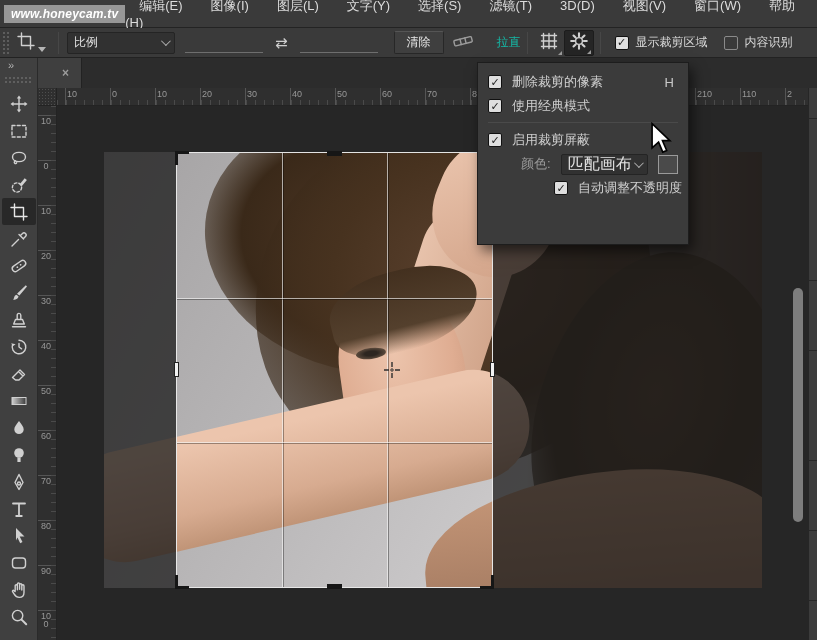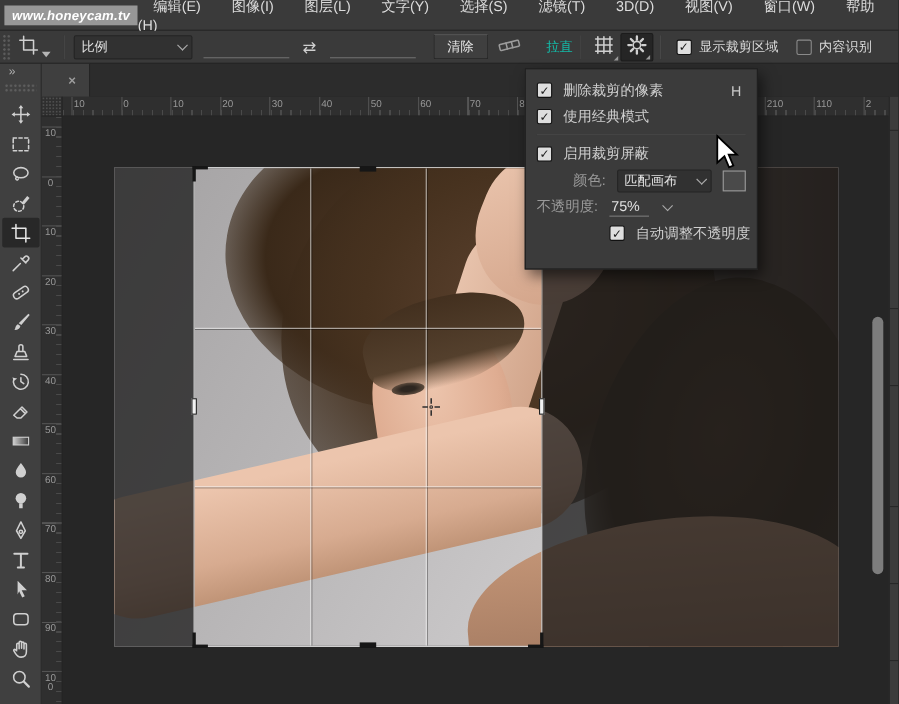--- a/index.html
+++ b/index.html
@@ -127,21 +127,21 @@
   .dock-strip .seg{position:absolute;left:0;width:100%;height:1px;background:#272727;}
   
   .panel{position:absolute;left:477px;top:62px;width:212px;height:183px;background:#3b3b3b;
     border:1px solid #1d1d1d;box-shadow:4px 6px 12px rgba(0,0,0,.55);font-size:13px;color:#cfcfcf;
     padding:7px 10px 6px 10px;display:flex;flex-direction:column;}
   .prow{display:flex;align-items:center;gap:10px;height:24px;white-space:nowrap;}
   .prow .short{margin-left:auto;color:#c9c9c9;padding-right:4px;}
   .pdivider{height:1px;background:#2d2d2d;border-bottom:1px solid #4a4a4a;margin:4px 0 5px 0;}
   .prow.indent1{padding-left:33px;}
   .plabel{color:#9a9a9a;}
-  .color-select{width:92px;height:21px;font-size:12px;}
+  .color-select{width:92px;height:21px;font-size:16px;}
   .swatch{width:22px;height:19px;background:#4a4a4a;border:1px solid #9a9a9a;}
   .opacity-val{color:#e0e0e0;border-bottom:1px solid #7a7a7a;padding:0 8px 1px 2px;}
   .prow .chev{margin-left:2px;}
   .prow.auto{padding-left:66px;}
   
   .cursor{position:absolute;left:648px;top:122px;}
   svg .st{stroke:#d0d0d0;stroke-width:1.4;fill:none;stroke-linecap:round;stroke-linejoin:round;}
   svg .fl{fill:#d0d0d0;stroke:none;}
 </style>
 </head>
@@ -467,25 +467,20 @@
       <span>启用裁剪屏蔽</span>
     </div>
     <div class="prow indent1">
       <span class="plabel">颜色:</span>
       <div class="select color-select">
         <span>匹配画布</span>
         <span class="chev"></span>
       </div>
       <div class="swatch"></div>
     </div>
-    <div class="prow">
-      <span class="plabel">不透明度:</span>
-      <span class="opacity-val">75%</span>
-      <span class="chev"></span>
-    </div>
     <div class="prow auto">
       <span class="cb on">✓</span>
       <span>自动调整不透明度</span>
     </div>
   </div>
 
   <div class="cursor">
     <svg width="26" height="34" viewBox="0 0 13 21">
         <path d="M1 1v15l4-3.6 2.6 6.2 2.4-1-2.6-6.1H12z" fill="#fff" stroke="#000" stroke-width="1"></path>
       </svg>

